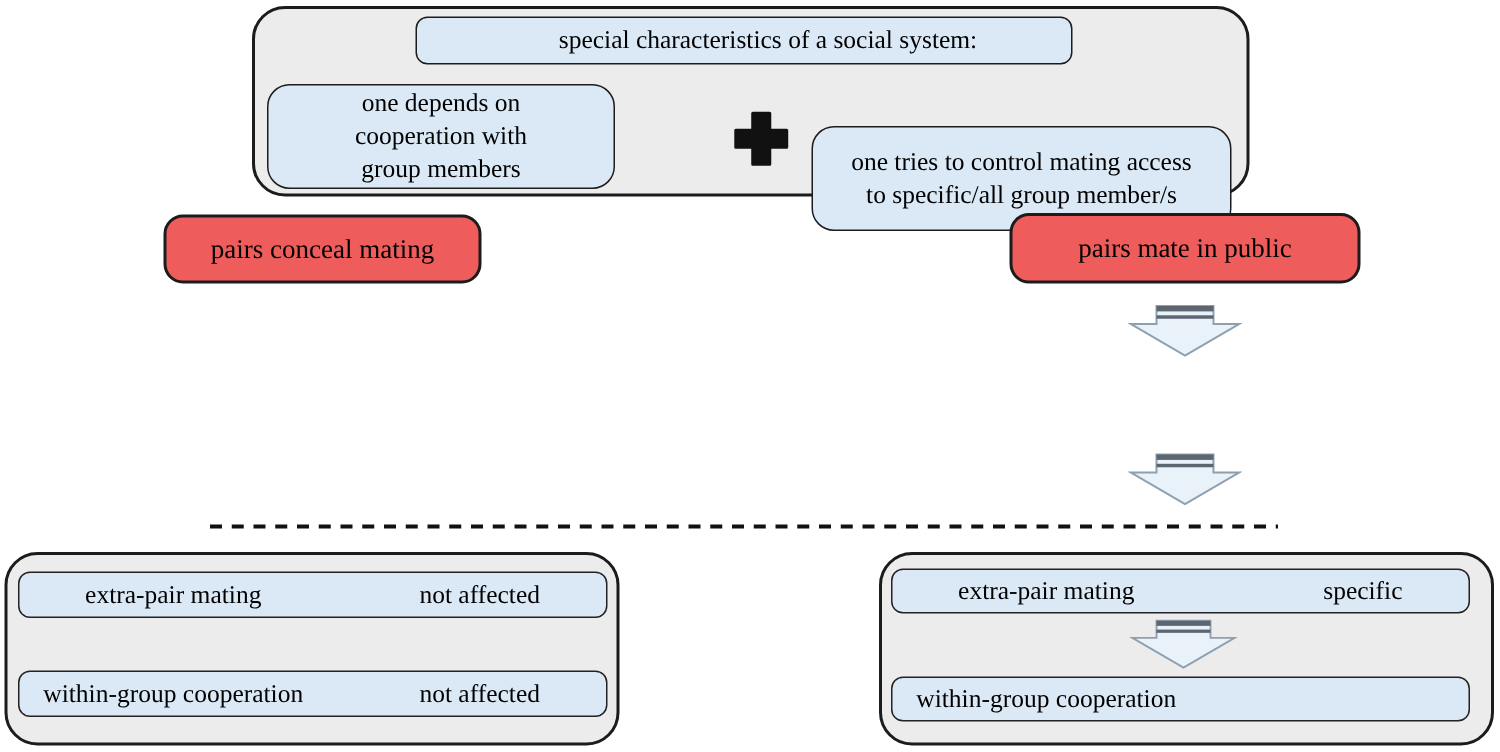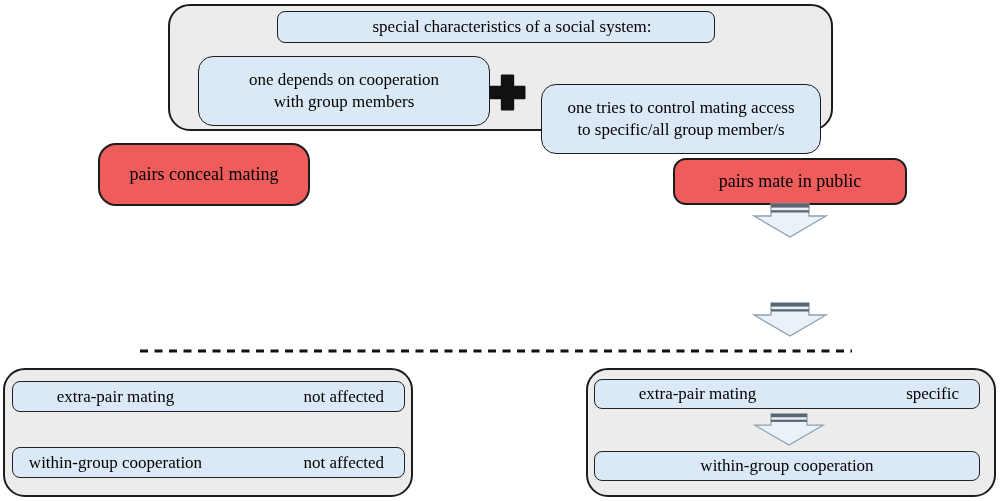--- a/index.html
+++ b/index.html
@@ -45,59 +45,58 @@
     font-size: 18px;
   }
   .outcome-row {
     position: absolute;
     background: #dbe8f5;
     border: 1.7px solid #222;
     border-radius: 8px;
     display: flex;
     align-items: center;
     font-size: 17px;
-    justify-content: center;
   }
   .outcome-row .lbl { width: 205px; text-align: center; }
-  .outcome-row .val { margin-left: auto; padding-right: 20px; }
+  .outcome-row .val { margin-left: auto; padding-right: 44px; }
   .level-label {
     position: absolute;
     font-size: 28px;
     line-height: 1.12;
     text-align: center;
   }
   .arrow-icon { position: absolute; display: block; }
   svg { display: block; }
 </style>
 </head>
 <body>
 
 <div id="canvas">
 
   <div class="panel" style="left:168px; top:4px; width:665px; height:127px;">
     <div class="bluebox" style="left:107px; top:5px; width:438px; height:32px; border-radius:8px;">
       <span>special characteristics of a social system:</span>
     </div>
-    <div class="bluebox" style="left:28px; top:50px; width:292px; height:70px; padding:0 38px;">
+    <div class="bluebox" style="left:8px; top:50px; width:232px; height:70px; padding:0 38px;">
       <span>one depends on cooperation with group members</span>
     </div>
     <span class="abs" style="left:319px; top:68px;">
       <svg width="37" height="37" viewBox="0 0 36 36" aria-hidden="true">
         <path d="M12.5 1.5 H23.5 V12.5 H34.5 V23.5 H23.5 V34.5 H12.5 V23.5 H1.5 V12.5 H12.5 Z" fill="#111" stroke="#111" stroke-width="2" stroke-linejoin="round"></path>
       </svg>
     </span>
     <div class="bluebox" style="left:371px; top:50px; width:280px; height:70px; padding:0 22px;margin-top:28px;">
       <span>one tries to control mating access to specific/all group member/s</span>
     </div>
   </div>
 
-  <div class="redbox" style="left:98px; top:143px; width:212px; height:63px;border-radius:18px;">
+  <div class="redbox" style="left:109px; top:143px; width:212px; height:46px;">
     <span>pairs conceal mating</span>
   </div>
-  <div class="redbox" style="left:673px; top:158px; width:234px; height:47px;">
+  <div class="redbox" style="left:673px; top:142px; width:234px; height:47px;">
     <span>pairs mate in public</span>
   </div>
 
 
   <span class="arrow-icon" style="left:752px; top:201px;">
     <svg width="76" height="38" viewBox="0 0 76 38" aria-hidden="true">
       <path d="M19 3 H57 V15 H74 L38 36 L2 15 H19 Z" fill="#e9f1f9" stroke="#8da0b0" stroke-width="1.3"></path>
       <rect x="19" y="3" width="38" height="3.6" fill="#5c6670"></rect>
       <rect x="19" y="9.2" width="38" height="2.3" fill="#5c6670"></rect>
     </svg>

